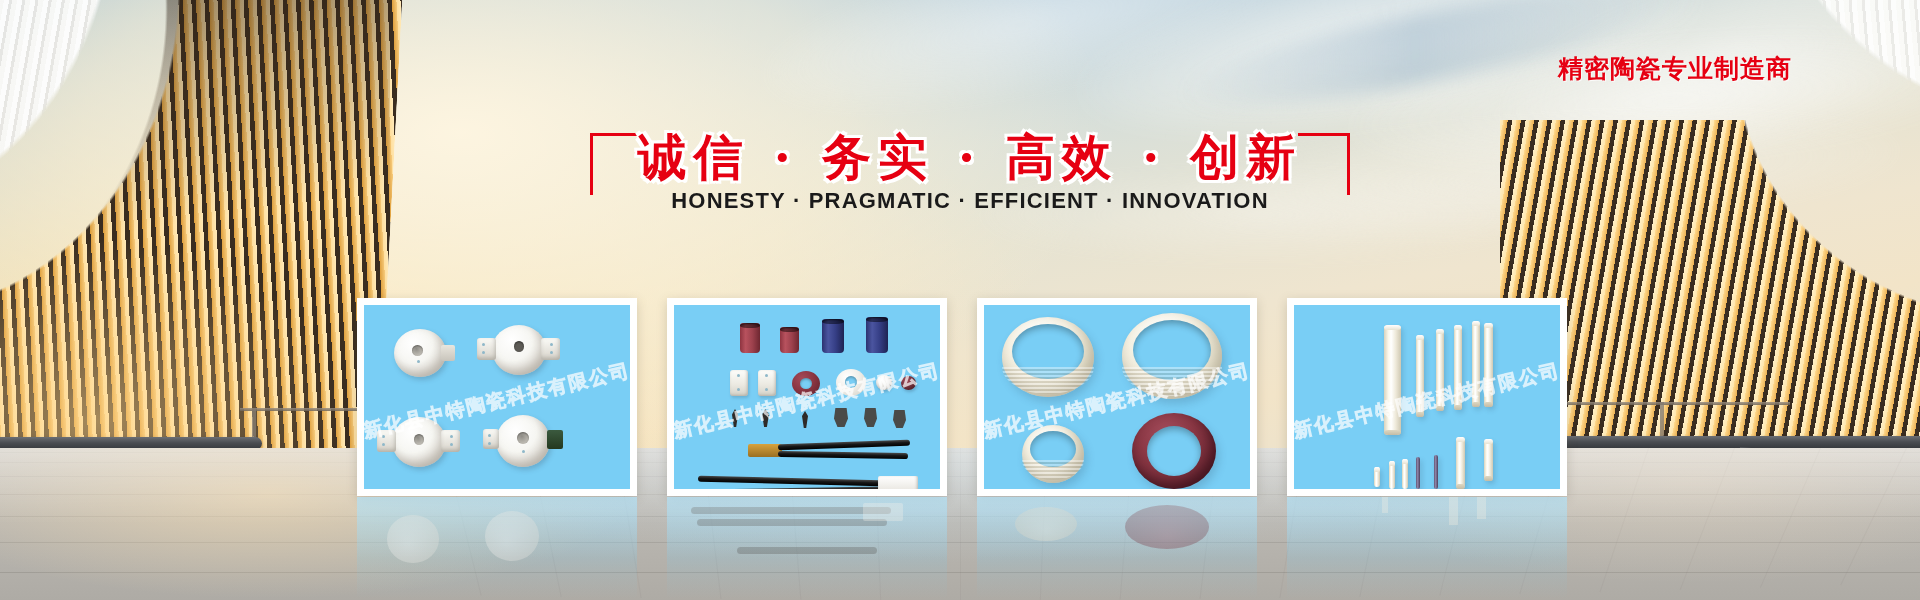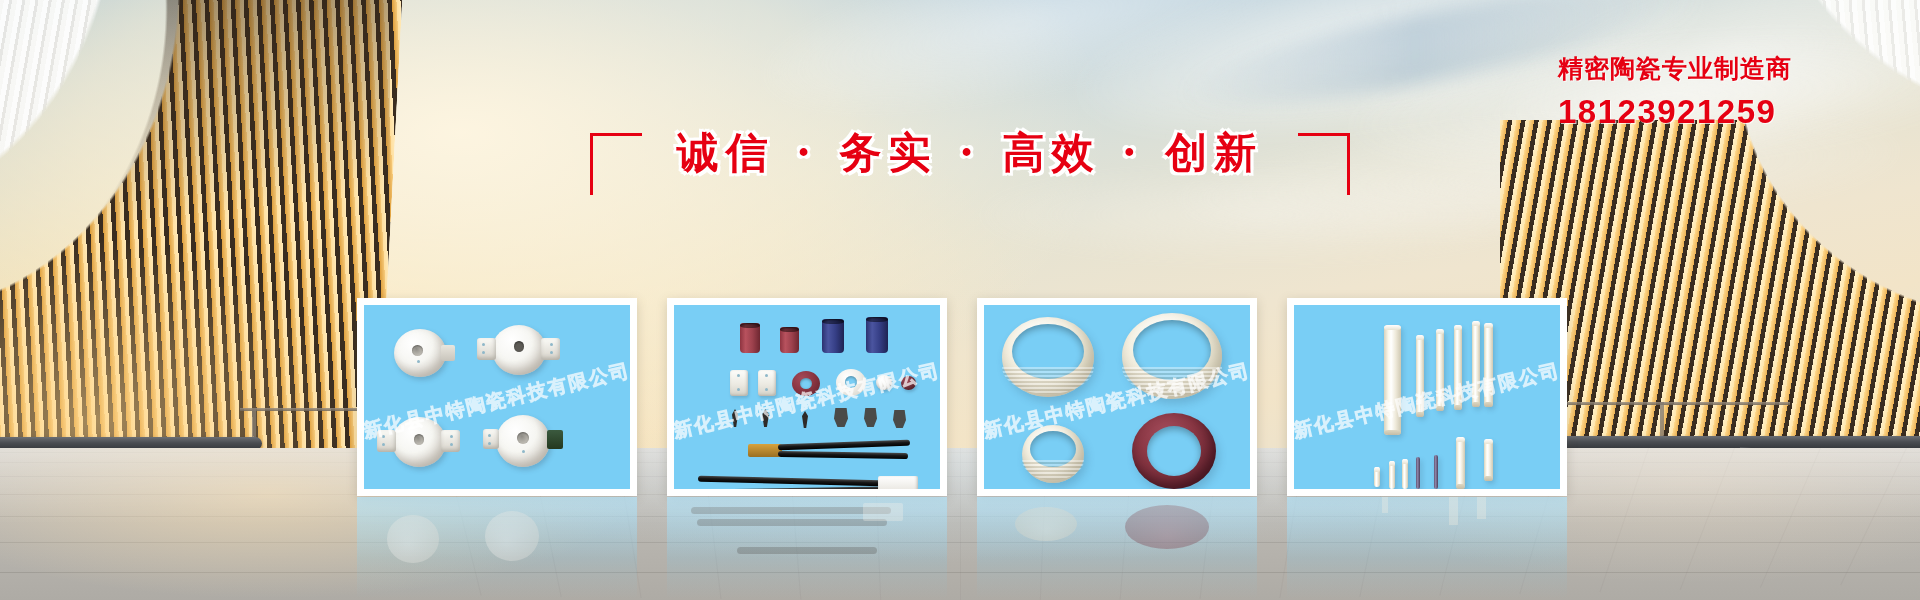--- a/index.html
+++ b/index.html
@@ -161,21 +161,21 @@
 
   
   .slogan { position:absolute; left:590px; top:125px; width:760px; height:110px; }
   .bracket { position:absolute; border-color:#e60012; border-style:solid; }
   .br-tl { left:0;   top:8px;  width:52px; height:62px; border-width:3px 0 0 3px; }
   .br-tr { right:0;  top:8px;  width:52px; height:62px; border-width:3px 3px 0 0; }
   .slogan-cn {
     position:absolute; left:0; right:0; top:0;
     text-align:center;
     font-family:"DejaVu Serif", serif;
-    font-size:42px; font-weight:700; letter-spacing:7px;
+    font-size:49px; font-weight:700; letter-spacing:7px;
     color:#e60012;
     text-shadow:
       2px 0 0 #fff, -2px 0 0 #fff, 0 2px 0 #fff, 0 -2px 0 #fff,
       2px 2px 0 #fff, -2px -2px 0 #fff, 2px -2px 0 #fff, -2px 2px 0 #fff,
       3px 3px 0 #fff, -3px 3px 0 #fff, 3px -3px 0 #fff, -3px -3px 0 #fff;
     white-space:nowrap;
   }
   .slogan-en {
     position:absolute; left:0; right:0; top:63px;
     text-align:center;
@@ -429,25 +429,25 @@
       <div class="fl-v" style="left: 1820px; transform: rotate(23.29deg); opacity: 0.3;"></div>
       <div class="fl-v" style="left: 1906px; transform: rotate(25.62deg); opacity: 0.3;"></div>
     </div>
   <div class="floor-tint"></div>
   <div class="floor-gloss"></div>
 
   <div class="slogan">
     <div class="bracket br-tl"></div>
     <div class="bracket br-tr"></div>
     <div class="slogan-cn">诚信 · 务实 · 高效 · 创新</div>
+    <div class="slogan-en">HONESTY · PRAGMATIC · EFFICIENT · INNOVATION</div>
   </div>
 
   <div class="contact">
     <div class="contact-title">精密陶瓷专业制造商</div>
-    <div class="contact-phone">18123921259</div>
   </div>
 
   <div class="panels">
 
     <div class="panel p1">
       <div class="inner">
         <div class="wm">新化县中特陶瓷科技有限公司</div>
 
         <div class="holder" style="left:30px; top:24px; width:52px; height:48px;">
           <div class="body"></div>

